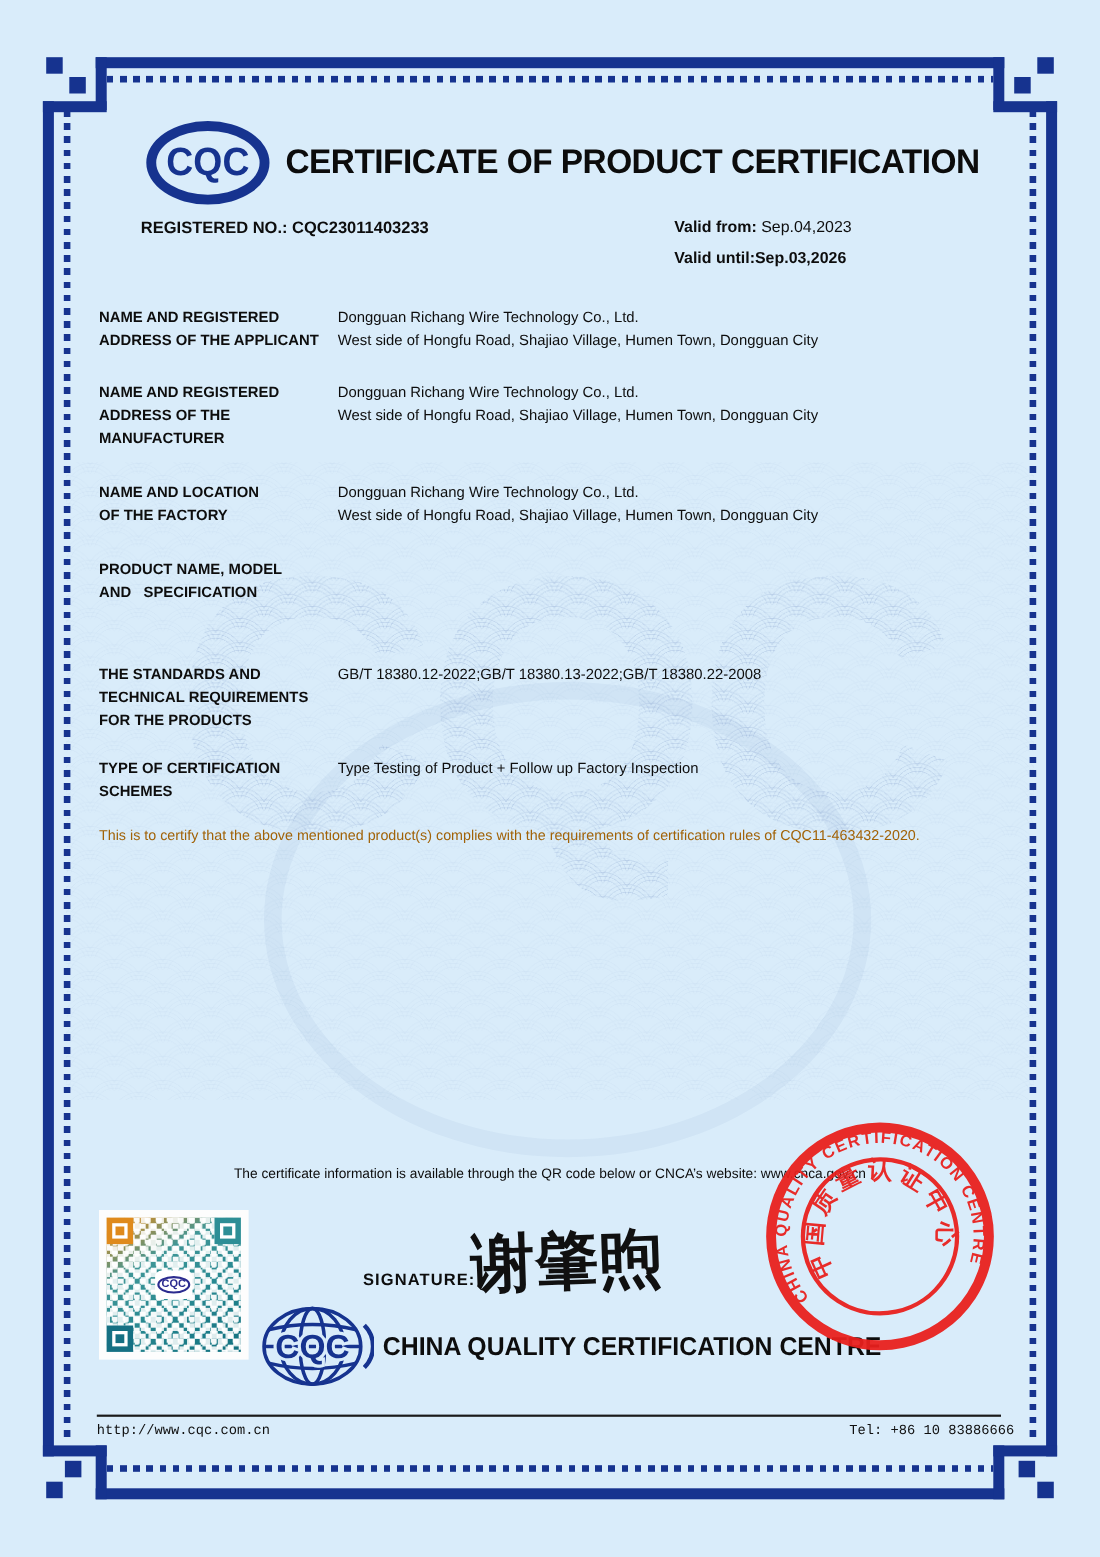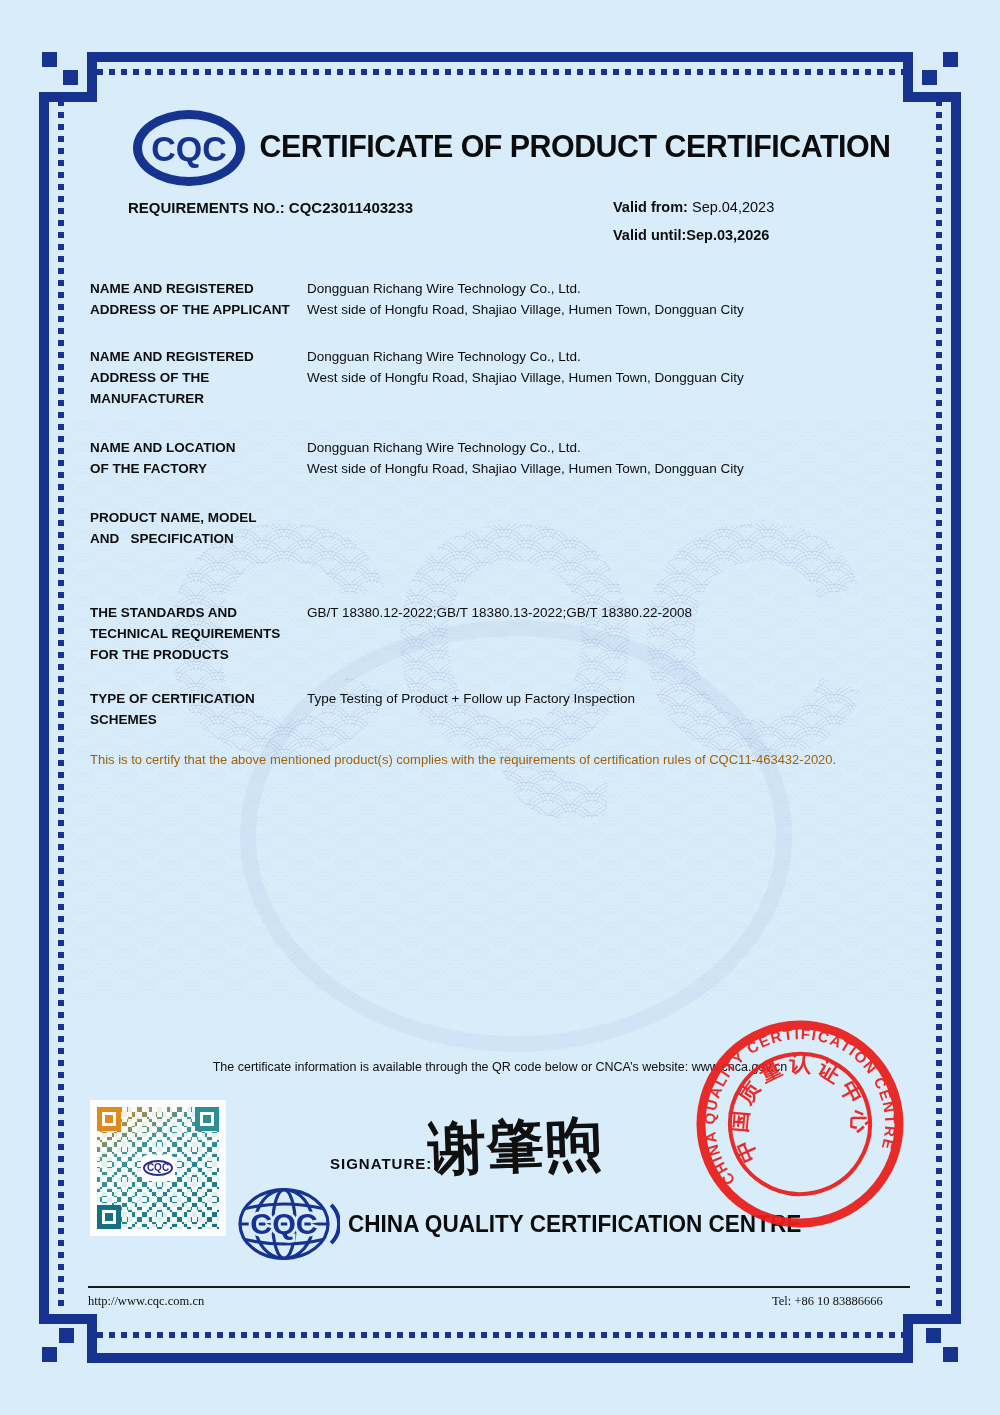--- a/index.html
+++ b/index.html
@@ -71,21 +71,21 @@
   .qr-logo b{font-size:10px;color:#2b2b8f;border:2px solid #2b2b8f;border-radius:50%;padding:0 2px;line-height:12px;}
   
   .sig-label{position:absolute;left:330px;top:1155px;font-size:15px;font-weight:bold;letter-spacing:1px;}
   .sig-name{position:absolute;left:428px;top:1108px;font-size:58px;font-weight:600;transform:rotate(-2deg);color:#101010;}
   .issuer-name{position:absolute;left:348px;top:1211px;font-size:23.5px;font-weight:bold;transform:scaleX(.96);transform-origin:left;white-space:nowrap;}
   .qr-note{position:absolute;left:160px;top:1060px;width:680px;text-align:center;font-size:12.5px;}
   
   .stamp{position:absolute;left:688px;top:1012px;width:224px;height:224px;transform:rotate(-12deg);opacity:.94;}
   
   .footer-rule{position:absolute;left:88px;top:1286px;width:822px;height:2px;background:#1a1a1a;}
-  .footer-text{position:absolute;top:1294px;font-size:12.5px;font-family:Liberation Serif, serif;color:#101010;white-space:nowrap;}
+  .footer-text{position:absolute;top:1294px;font-size:12.5px;font-family:Liberation Mono, monospace;color:#101010;white-space:nowrap;}
 </style>
 </head>
 <body>
 
 <div id="cert">
 
   <div class="wm-field scales"></div>
   <div class="wm-ring"></div>
   <div class="wm-text scales">CQC</div>
 
@@ -116,21 +116,21 @@
   <div class="sq" style="left:42px;top:1347px"></div>
   <div class="sq" style="left:926px;top:1328px"></div>
   <div class="sq" style="left:943px;top:1347px"></div>
 
   <div class="logo-oval">
     <span>CQC</span>
   </div>
   <div class="title">CERTIFICATE OF PRODUCT CERTIFICATION</div>
 
   <div class="certno">
-    <span>REQUIREMENTS NO.:</span>
+    <span>REGISTERED NO.:</span>
     <span>CQC23011403233</span>
   </div>
   <div class="valid" style="top:199px">
     <b>Valid from:</b>
     <span>Sep.04,2023</span>
   </div>
   <div class="valid" style="top:227px;font-weight:bold">
     <b>Valid until:</b><span>Sep.03,2026</span>
   </div>
 

